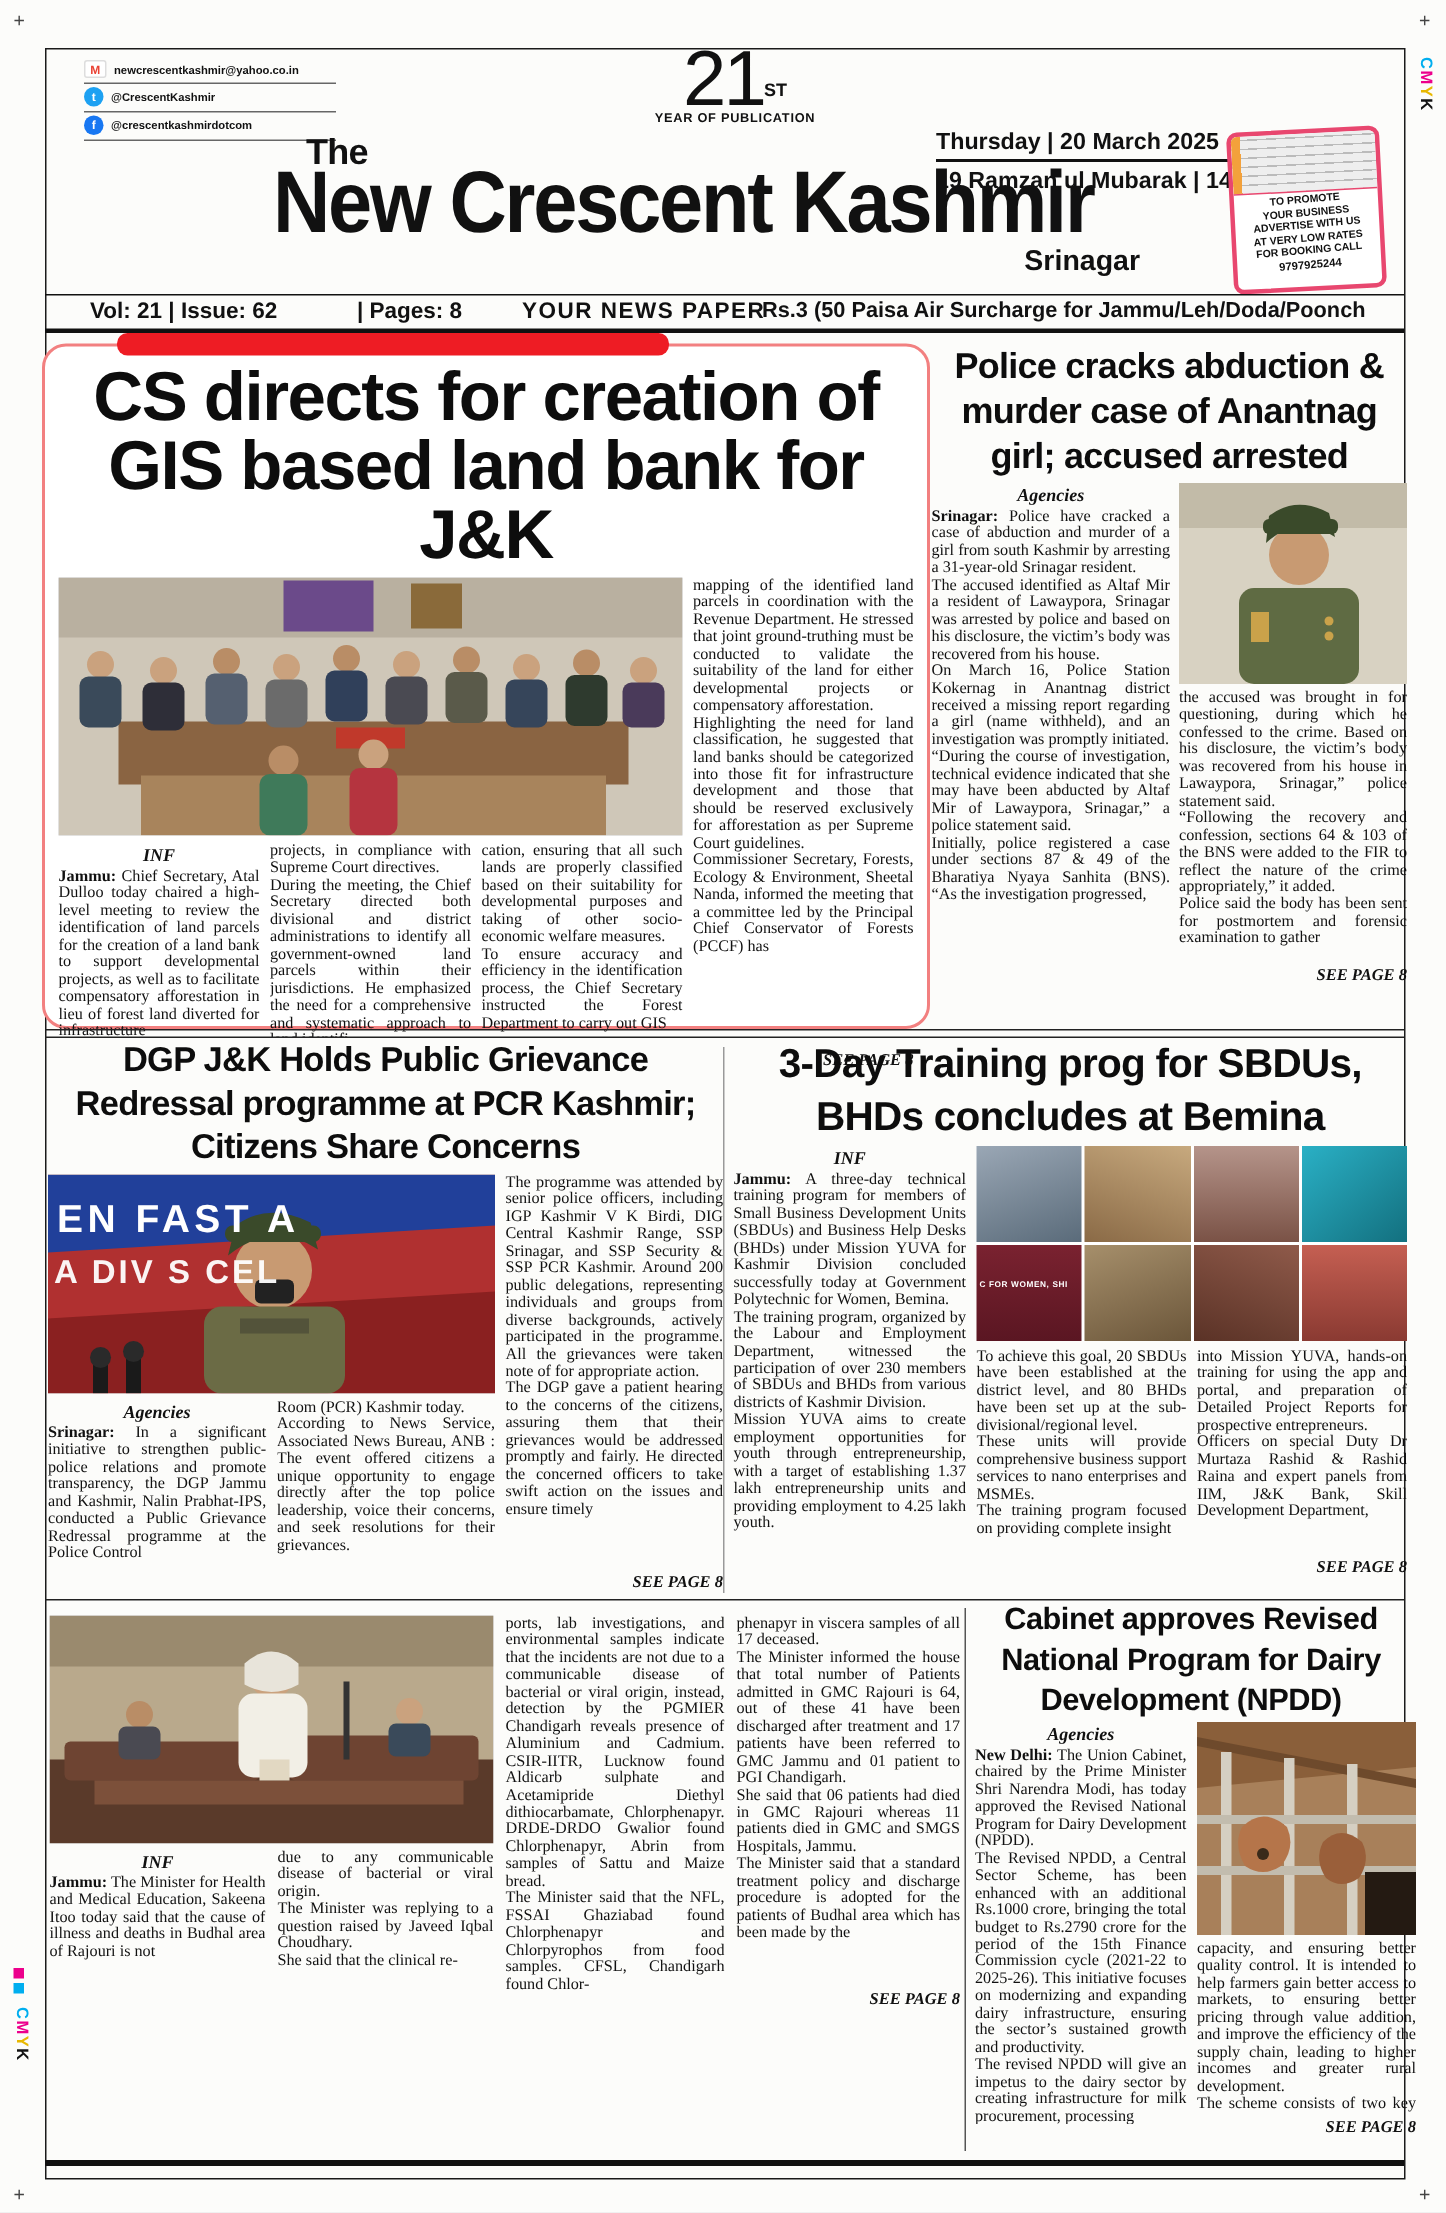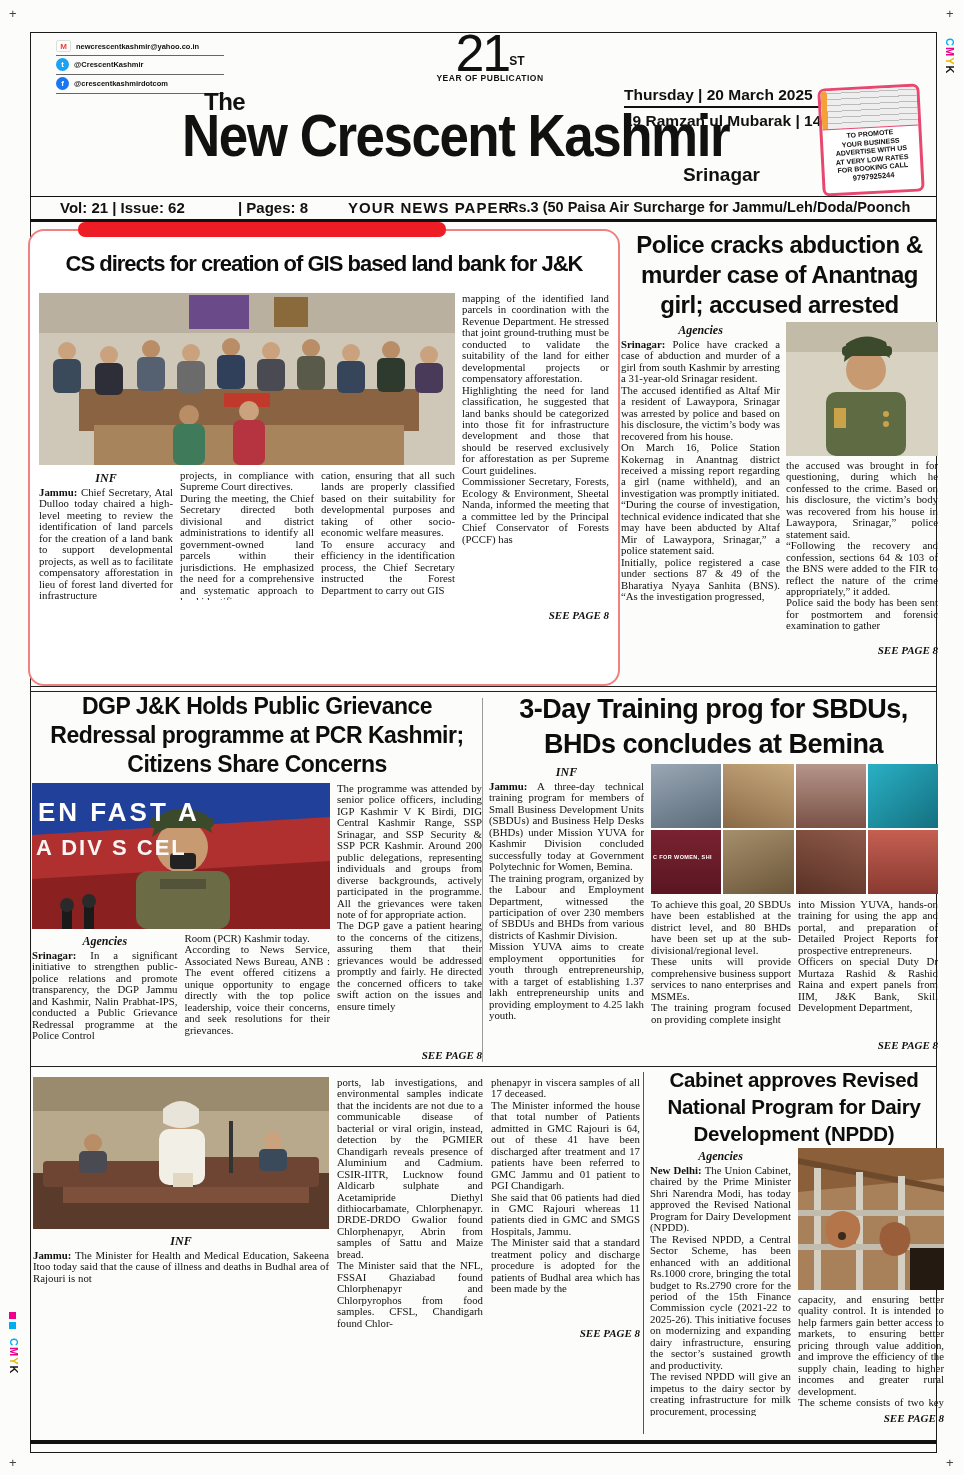--- a/index.html
+++ b/index.html
@@ -57,21 +57,21 @@
   .dl{font-weight:bold;}
   .see{text-align:right;font:bold italic 11px "Liberation Serif",serif;margin-top:2px;}
   .col{overflow:hidden;}
   .photo{margin:0;overflow:hidden;background:#ccc;position:relative;text-align:center;}
   .photo svg{display:block;}
 
   
   .gis-box{position:absolute;left:28px;top:229px;width:588px;height:453px;
            border:2.5px solid #f28080;border-radius:16px;background:#fff;}
   .red-bar{position:absolute;left:78px;top:222px;width:368px;height:15px;background:#ee1c24;border-radius:7px;z-index:3;}
-  .hl-gis{font-size:22px;line-height:46px;letter-spacing:-1px;margin-top:10px;}
+  .hl-gis{font-size:46px;line-height:46px;letter-spacing:-1px;margin-top:10px;}
   .gis-main{display:flex;gap:7px;padding:6px 9px 0;}
   .gis-left{width:416px;flex:0 0 416px;}
   .gis-cols{display:flex;gap:7px;margin-top:5px;height:130px;}
   .gis-cols .col{flex:1;}
   .gis-right{flex:1;height:328px;overflow:hidden;display:flex;flex-direction:column;}
   .gis-right .bt{flex:1;overflow:hidden;}
 
   
   .police{position:absolute;left:621px;top:230px;width:317px;}
   .hl-police{font-size:24px;line-height:30px;letter-spacing:-.5px;}
@@ -321,21 +321,21 @@
           <span style="position:absolute;left:6px;top:14px;color:#fff;font:bold 26px 'Liberation Sans',sans-serif;letter-spacing:3px;">EN FAST A</span>
           <span style="position:absolute;left:4px;top:52px;color:#fff;font:bold 22px 'Liberation Sans',sans-serif;letter-spacing:2px;opacity:.95;">A DIV S CEL</span>
         </figure>
         <div class="dgp-cols">
           <div class="col">
             <div class="byline">Agencies</div>
             <p class="bt"><b class="dl">Srinagar:</b> <span>In a significant initiative to strengthen public-police relations and promote transparency, the DGP Jammu and Kashmir,  Nalin Prabhat-IPS, conducted a Public Grievance Redressal programme at the Police Control</span></p>
           </div>
           <div class="col">
               <p class="bt">Room (PCR) Kashmir today.
-According to News Service, Associated News Bureau, ANB : The event offered citizens a unique opportunity to engage directly with the top police leadership, voice their concerns, and seek resolutions for their grievances.</p>
+According to News Service, Associated News Bureau, ANB : The event offered citizens a unique opportunity to engage directly after the top police leadership, voice their concerns, and seek resolutions for their grievances.</p>
             </div>
         </div>
       </div>
       <div class="dgp-right">
         <p class="bt">The programme was attended by senior police officers, including IGP Kashmir V K Birdi, DIG Central Kashmir Range, SSP Srinagar, and SSP Security &amp; SSP PCR Kashmir. Around 200 public delegations, representing individuals and groups from diverse backgrounds, actively participated in the programme. All the grievances were taken note of for appropriate action.
 The DGP gave a patient hearing to the concerns of the citizens, assuring them that their grievances would be addressed promptly and fairly. He directed the concerned officers to take swift action on the issues and ensure timely</p>
         <div class="see">SEE PAGE 8</div>
       </div>
     </div>
   </section>
@@ -403,20 +403,25 @@
             <circle cx="240" cy="64" r="9" fill="#caa27e"></circle>
               <rect x="226" y="72" width="28" height="22" rx="5" fill="#3a4a5a"></rect>
             <rect x="196" y="44" width="4" height="52" fill="#333"></rect>
           </svg>
         </figure>
         <div class="bu-cols">
           <div class="col">
             <div class="byline">INF</div>
             <p class="bt"><b class="dl">Jammu:</b> <span>The Minister for Health and Medical Education, Sakeena Itoo today said that the cause of illness and deaths in Budhal area of Rajouri is not</span></p>
           </div>
+          <div class="col">
+              <p class="bt">due to any communicable disease of bacterial or viral origin.
+The Minister was replying to a question raised by Javeed Iqbal Choudhary.
+She said that the clinical re-</p>
+            </div>
         </div>
       </div>
       <div class="bu-c3 col">
         <p class="bt">ports, lab investigations, and environmental samples indicate that the incidents are not due to a communicable disease of bacterial or viral origin, instead, detection by the PGMIER Chandigarh reveals presence of Aluminium and Cadmium. CSIR-IITR, Lucknow found Aldicarb sulphate and Acetamipride Diethyl dithiocarbamate, Chlorphenapyr. DRDE-DRDO Gwalior found Chlorphenapyr, Abrin from  samples of Sattu and Maize bread.
 The Minister said that the NFL, FSSAI Ghaziabad found Chlorphenapyr and Chlorpyrophos from food samples. CFSL, Chandigarh found Chlor-</p>
       </div>
       <div class="bu-c4">
         <p class="bt">phenapyr in viscera samples of all 17 deceased.
 The Minister informed the house that total number of Patients admitted in GMC Rajouri is 64, out of these 41 have been discharged after treatment and 17 patients have been referred to GMC Jammu and 01 patient to PGI Chandigarh.
 She said that 06 patients had died in GMC Rajouri whereas 11 patients died in GMC and SMGS Hospitals, Jammu.

